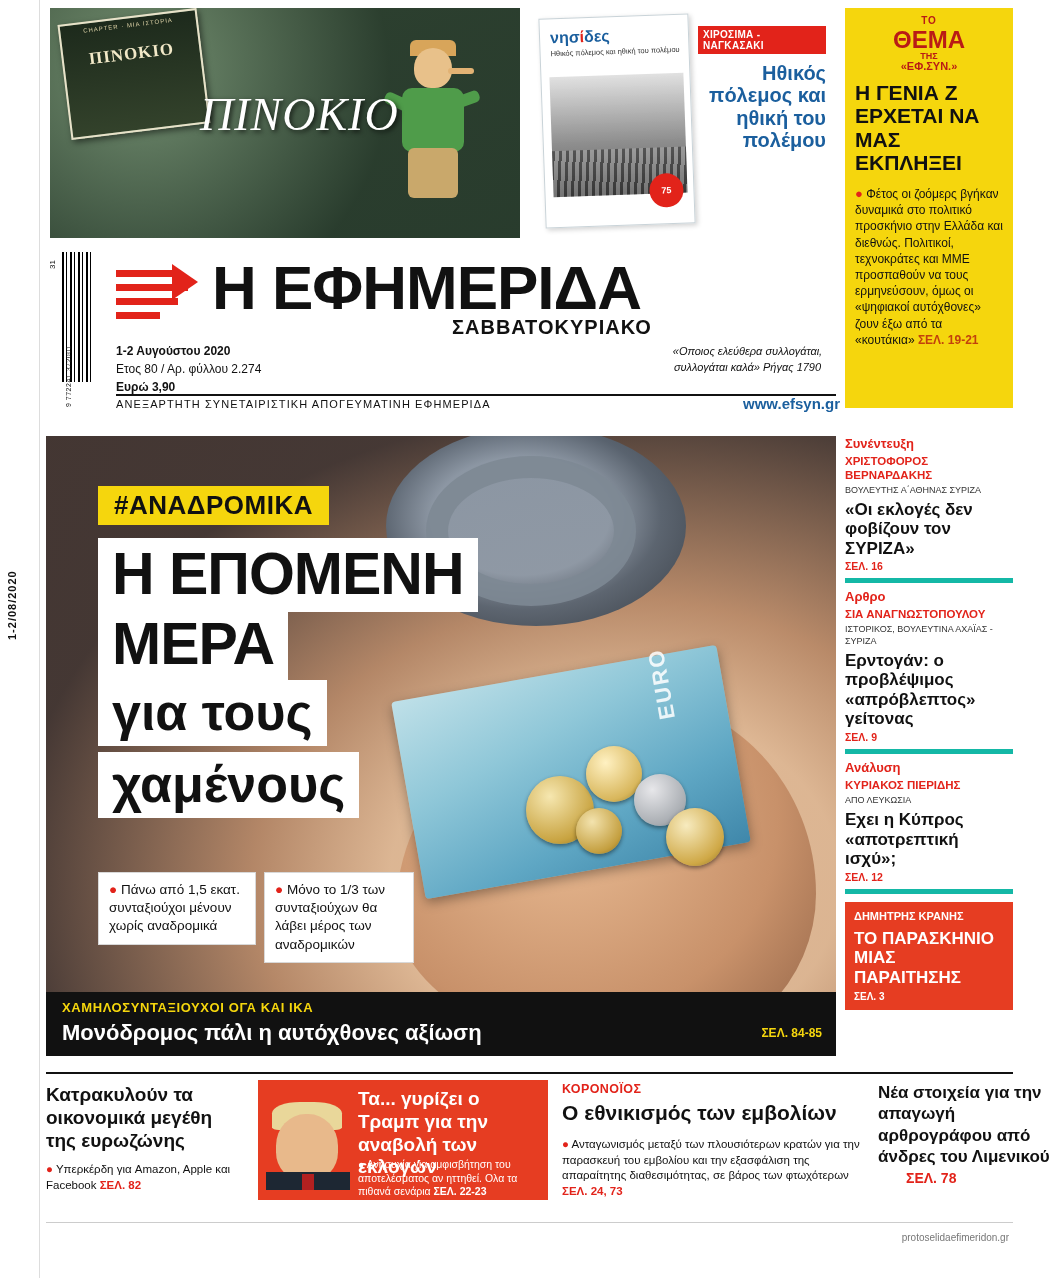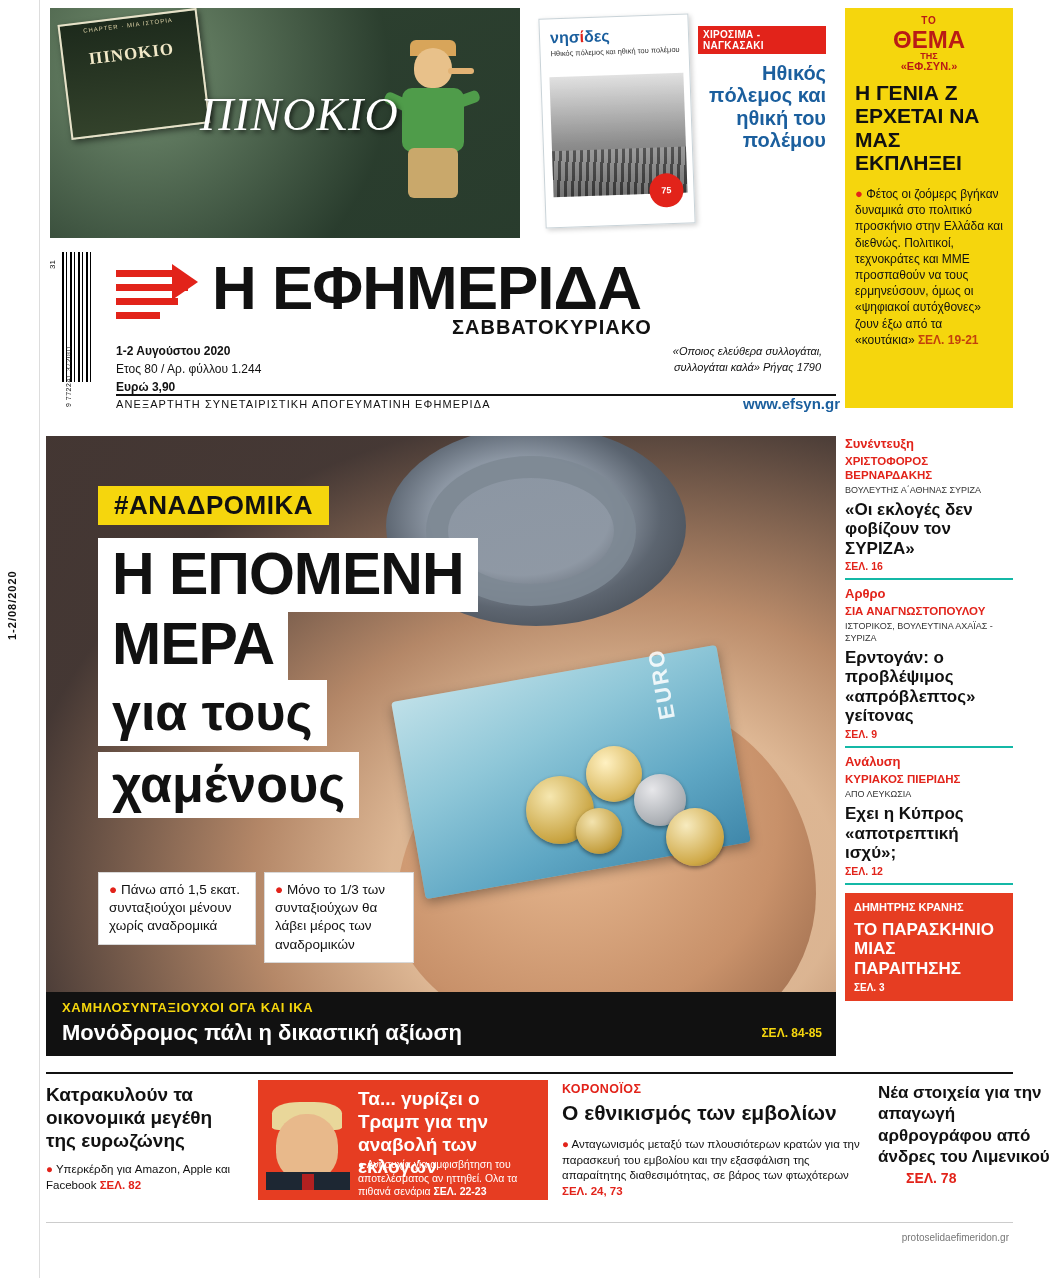--- a/index.html
+++ b/index.html
@@ -138,21 +138,21 @@
   .sb2 { left:218px; top:436px; width:150px; }
   .subbox .bullet{ color:#e2231a; }
 
   .mainfoot { position:absolute; left:46px; top:992px; width:790px; height:64px; background:#111; color:#fff; }
   .mf-kicker { position:absolute; left:16px; top:8px; font-size:13px; font-weight:bold; color:#f5d60d; letter-spacing:.6px;}
   .mf-head { position:absolute; left:16px; top:28px; font-size:22px; font-weight:bold;}
   .mf-pg { position:absolute; right:14px; top:34px; font-size:12px; font-weight:bold; color:#f5d60d;}
 
   
   .rcol { position:absolute; left:845px; top:436px; width:168px; }
-  .r-sec { border-bottom:2px solid #14b8a6; padding-bottom:6px; margin-bottom:6px; }
+  .r-sec { border-bottom:5px solid #14b8a6; padding-bottom:6px; margin-bottom:6px; }
   .r-label { font-size:13px; color:#e2231a; font-weight:bold; margin-bottom:4px;}
   .r-name { font-size:11.5px; font-weight:bold; color:#e2231a; line-height:1.2;}
   .r-role { font-size:9px; color:#333; line-height:1.25; margin:2px 0 4px;}
   .r-head { font-size:17px; font-weight:bold; line-height:1.15; color:#111;}
   .r-pg { font-size:10.5px; font-weight:bold; color:#e2231a; margin-top:2px;}
   .r-red { background:#e63d22; color:#fff; padding:8px 9px; margin-top:8px;}
   .r-red .rn { font-size:11px; font-weight:bold; line-height:1.2;}
   .r-red .rh { font-size:17px; font-weight:bold; line-height:1.15; margin-top:6px;}
   .r-red .rp { font-size:10px; font-weight:bold; margin-top:4px;}
 
@@ -255,21 +255,21 @@
       <i></i>
         <i></i>
         <i></i>
         <i></i>
         <span class="tip"></span>
     </div>
     <div class="mh-line1">Η ΕΦΗΜΕΡΙΔΑ</div>
     <div class="mh-week">ΣΑΒΒΑΤΟΚΥΡΙΑΚΟ</div>
     <div class="mh-date">
       <b>1-2 Αυγούστου 2020</b><br>
-      <span>Ετος 80 / Αρ. φύλλου 1.244</span><br>
+      <span>Ετος 80 / Αρ. φύλλου 2.274</span><br>
       <b>Ευρώ 3,90</b>
     </div>
     <div class="mh-quote">«Οποιος ελεύθερα συλλογάται, συλλογάται καλά» Ρήγας 1790</div>
     <div class="mh-rule"></div>
     <div class="mh-foot">ΑΝΕΞΑΡΤΗΤΗ ΣΥΝΕΤΑΙΡΙΣΤΙΚΗ ΑΠΟΓΕΥΜΑΤΙΝΗ ΕΦΗΜΕΡΙΔΑ</div>
     <div class="mh-url">www.efsyn.gr</div>
   </div>
 
   <div class="main">
     <div class="main-photo">
@@ -295,21 +295,21 @@
       <span>Πάνω από 1,5 εκατ. συνταξιούχοι μένουν χωρίς αναδρομικά</span>
     </div>
     <div class="subbox sb2">
       <span class="bullet">●</span>
       <span>Μόνο το 1/3 των συνταξιούχων θα λάβει μέρος των αναδρομικών</span>
     </div>
   </div>
 
   <div class="mainfoot">
     <div class="mf-kicker">ΧΑΜΗΛΟΣΥΝΤΑΞΙΟΥΧΟΙ ΟΓΑ ΚΑΙ ΙΚΑ</div>
-    <div class="mf-head">Μονόδρομος πάλι η δικαστική αξίωση</div>
+    <div class="mf-head">Μονόδρομος πάλι η αυτόχθονες αξίωση</div>
     <div class="mf-pg">ΣΕΛ. 84-85</div>
   </div>
 
   <div class="rcol">
     <div class="r-sec">
       <div class="r-label">Συνέντευξη</div>
       <div class="r-name">ΧΡΙΣΤΟΦΟΡΟΣ ΒΕΡΝΑΡΔΑΚΗΣ</div>
       <div class="r-role">ΒΟΥΛΕΥΤΗΣ Α΄ΑΘΗΝΑΣ ΣΥΡΙΖΑ</div>
       <div class="r-head">«Οι εκλογές δεν φοβίζουν τον ΣΥΡΙΖΑ»</div>
       <div class="r-pg">ΣΕΛ. 16</div>

